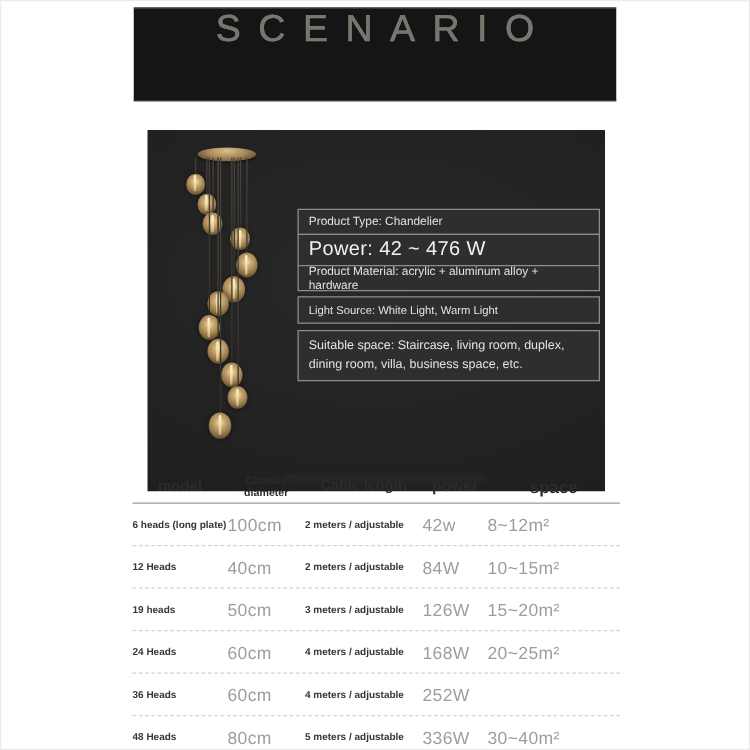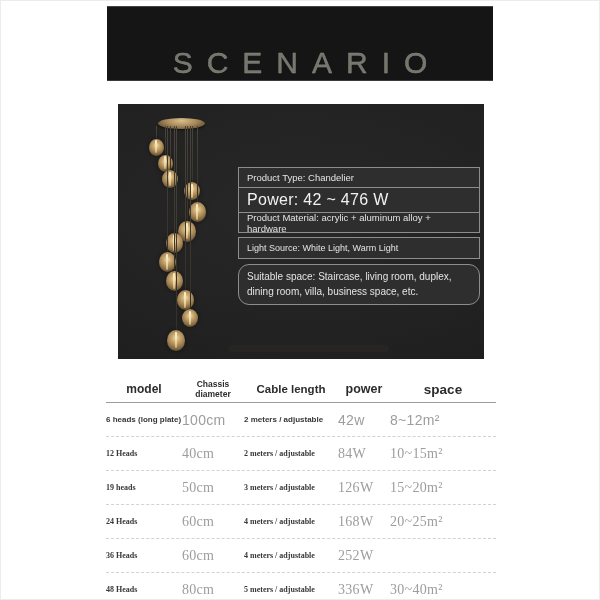--- a/index.html
+++ b/index.html
@@ -2,26 +2,26 @@
 <html><head>
 <meta charset="utf-8">
 <style>
   html,body{margin:0;padding:0;background:#fff;}
   .canvas{position:relative;width:600px;height:600px;background:#fff;border:1px solid #ececec;
           box-sizing:border-box;font-family:"Liberation Sans",sans-serif;overflow:hidden;}
 
   
   .banner{position:absolute;left:106px;top:5px;width:386px;height:75px;background:#151515;
           border-top:1px solid #464646;border-bottom:1px solid #3a3a3a;
-          display:flex;align-items:flex-end;justify-content:center;box-sizing:border-box;}
+          display:flex;align-items:flex-start;justify-content:center;box-sizing:border-box;}
   .banner h1{margin:0;font-size:30px;font-weight:400;letter-spacing:14px;padding-left:14px;
              color:rgba(140,140,130,0.82);-webkit-text-stroke:0.4px #8a8a80;}
 
   
-  .stage{position:absolute;left:117px;top:103px;width:366px;height:255px;overflow:hidden;
+  .stage{position:absolute;left:117px;top:103px;width:366px;height:289px;overflow:hidden;
          background:radial-gradient(130% 100% at 50% 42%, #282828 0%, #212121 55%, #1a1a1a 100%);}
   .canopy{position:absolute;left:40px;top:14px;width:47px;height:11px;border-radius:50%;
           background:radial-gradient(ellipse at 50% 25%, #d9c08e 0%, #a98a5c 45%, #6b5436 80%, #55422a 100%);
           box-shadow:0 1px 2px rgba(0,0,0,.65);}
   .chandelier{position:absolute;left:0;top:0;width:100%;height:100%;}
   .cable{position:absolute;width:1px;background:linear-gradient(#4a4539,#353026);}
   .ball{position:absolute;border-radius:50%;
         background:radial-gradient(circle at 50% 38%, #efe0b4 0%, #cfae74 22%, #9a7b4e 55%, #645032 82%, #473823 100%);
         box-shadow:0 0 4px rgba(0,0,0,.45);}
   .ball::after{content:"";position:absolute;left:calc(50% - 1px);top:10%;width:2px;height:78%;
@@ -31,31 +31,31 @@
 
   
   .specs{position:absolute;left:120px;top:63px;width:242px;}
   .spec-row{box-sizing:border-box;border:1px solid #8d8d8d;background:#2e2e2e;color:#e3e3e3;
             padding:0 8px;display:flex;align-items:center;}
   .r-type{height:21px;font-size:9.5px;}
   .r-power{height:26px;font-size:16px;margin-top:-1px;color:#f1f1f1;letter-spacing:.3px;}
   .r-material{height:21px;font-size:9.5px;margin-top:-1px;}
   .r-light{height:22px;font-size:9px;margin-top:4px;}
   .r-suitable{height:41px;font-size:10px;line-height:1.5;margin-top:5px;padding:4px 6px 4px 8px;
-              display:block;border-radius:11px;}
+              display:block;}
 
   
   .spec-table{position:absolute;left:105px;top:375px;width:390px;}
   .thead,.trow{display:grid;grid-template-columns:76px 62px 94px 52px 106px;align-items:center;}
   .thead{height:26px;border-bottom:1px solid #9c9c9c;color:#2c2c2c;}
   .thead span{text-align:center;font-weight:700;}
   .h0{font-size:12px}.h1{font-size:8.5px}.h2{font-size:11.5px}
   .h3{font-size:12.5px;font-weight:600}.h4{font-size:13.5px;font-weight:600}
   .trow{height:33px;}
-  .trow + .trow{border-top:1px dashed #d2d2d2;font-family:Liberation Serif, serif;}
+  .trow + .trow{border-top:1px dashed #d2d2d2;}
   .trow span{text-align:left;}
   .c0,.c2{font-size:8px;font-weight:700;color:#373737;}
   .c1,.c3,.c4{font-size:14px;color:#9d9d9d;letter-spacing:.3px;font-weight:400;}
 </style>
 </head>
 <body>
 
 <div class="canvas">
 
   <header class="banner">

